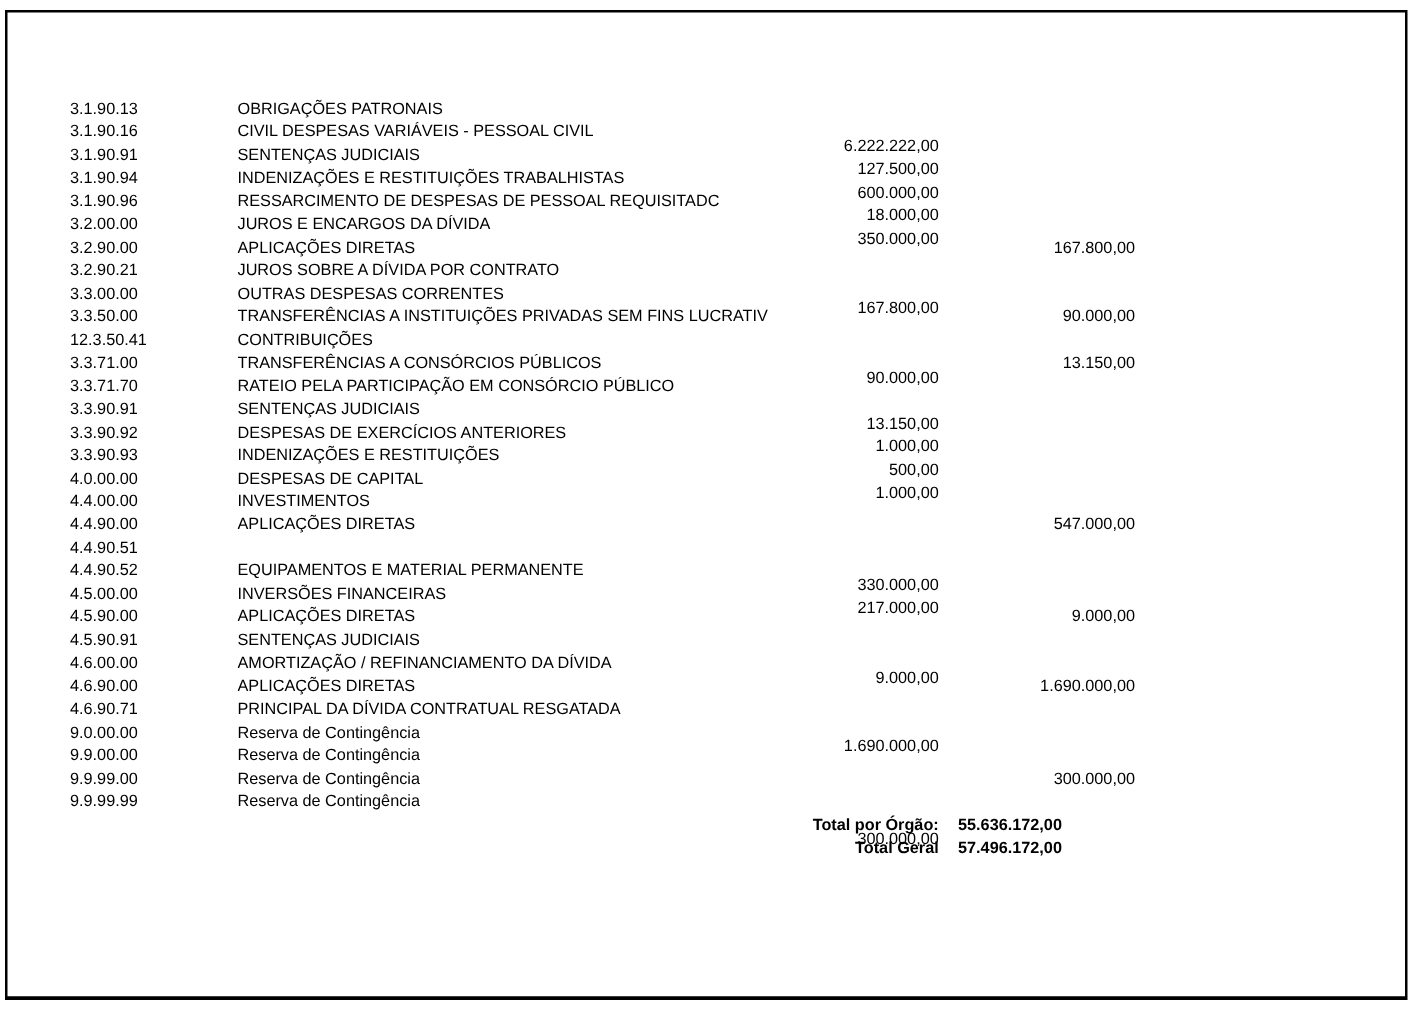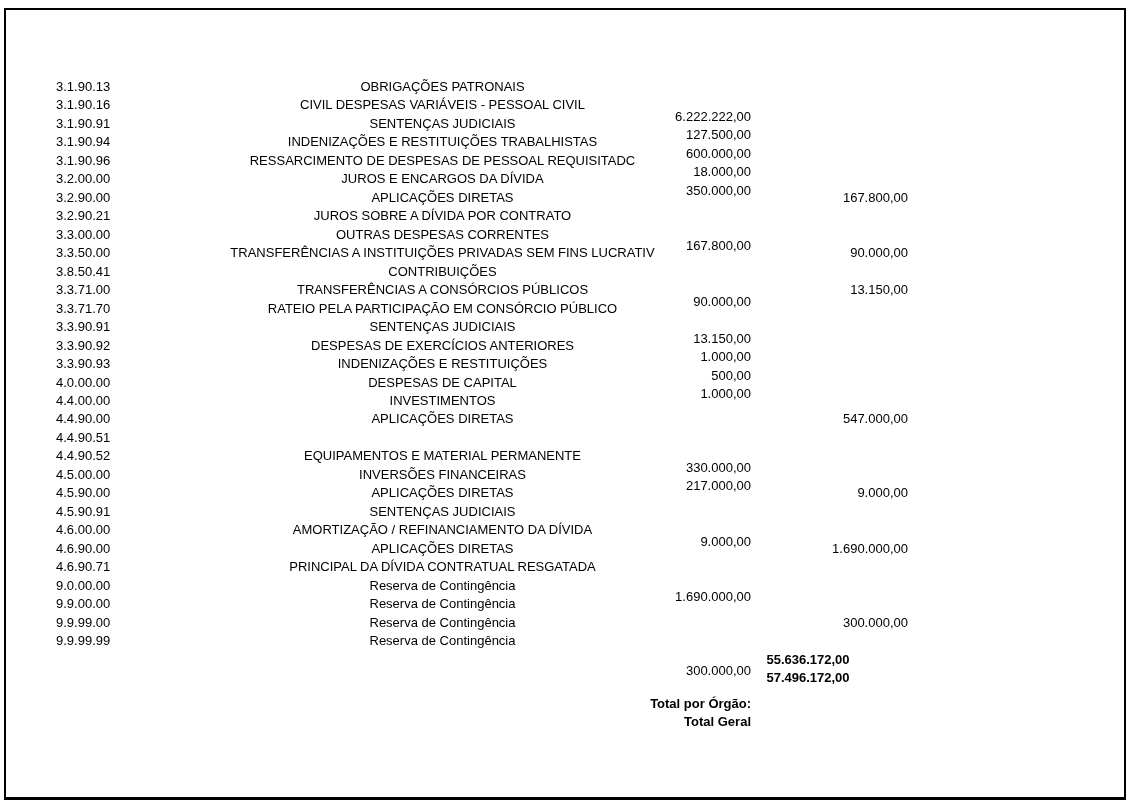--- a/index.html
+++ b/index.html
@@ -31,24 +31,24 @@
   }
   .row {
     position: relative;
     height: 18.47px;
     font-size: 13px;
     line-height: 18.47px;
     white-space: nowrap;
   }
   .cell { position: absolute; top: 0; }
   .c-code  { left: 50px; }
-  .c-desc  { left: 184px; width: 505px; overflow: hidden; text-align: center; }
+  .c-desc  { left: 184px; width: 505px; overflow: hidden; }
   .c-mid   { left: 545px; width: 200px; text-align: right; margin-top: 30px; }
   .c-right { left: 702px; width: 200px; text-align: right; }
-  .t-label { position: absolute; top: 0; left: 545px; width: 200px; text-align: right; font-weight: bold; margin-top: 44px; }
+  .t-label { position: absolute; top: 0; left: 545px; width: 200px; text-align: right; font-weight: bold; }
   .t-value { position: absolute; top: 0; left: 702px; width: 200px; text-align: center; font-weight: bold; }
 </style>
 </head>
 <body>
 
 <div class="page">
   <div class="rows">
 
   <div class="row">
     <span class="cell c-code">3.1.90.13</span>
@@ -114,21 +114,21 @@
   </div>
 
   <div class="row">
     <span class="cell c-code">3.3.50.00</span>
     <span class="cell c-desc">TRANSFERÊNCIAS A INSTITUIÇÕES PRIVADAS SEM FINS LUCRATIV</span>
     <span class="cell c-mid"></span>
     <span class="cell c-right">90.000,00</span>
   </div>
 
   <div class="row">
-    <span class="cell c-code">3.8.50.41</span>
+    <span class="cell c-code">12.3.50.41</span>
     <span class="cell c-desc">CONTRIBUIÇÕES</span>
     <span class="cell c-mid">90.000,00</span>
     <span class="cell c-right"></span>
   </div>
 
   <div class="row">
     <span class="cell c-code">3.3.71.00</span>
     <span class="cell c-desc">TRANSFERÊNCIAS A CONSÓRCIOS PÚBLICOS</span>
     <span class="cell c-mid"></span>
     <span class="cell c-right">13.150,00</span>

